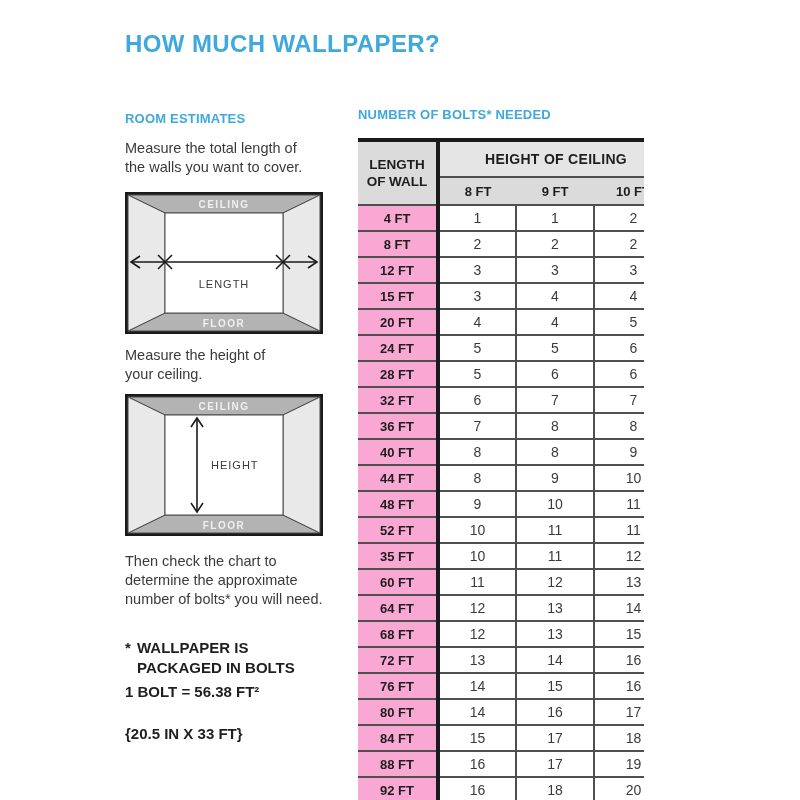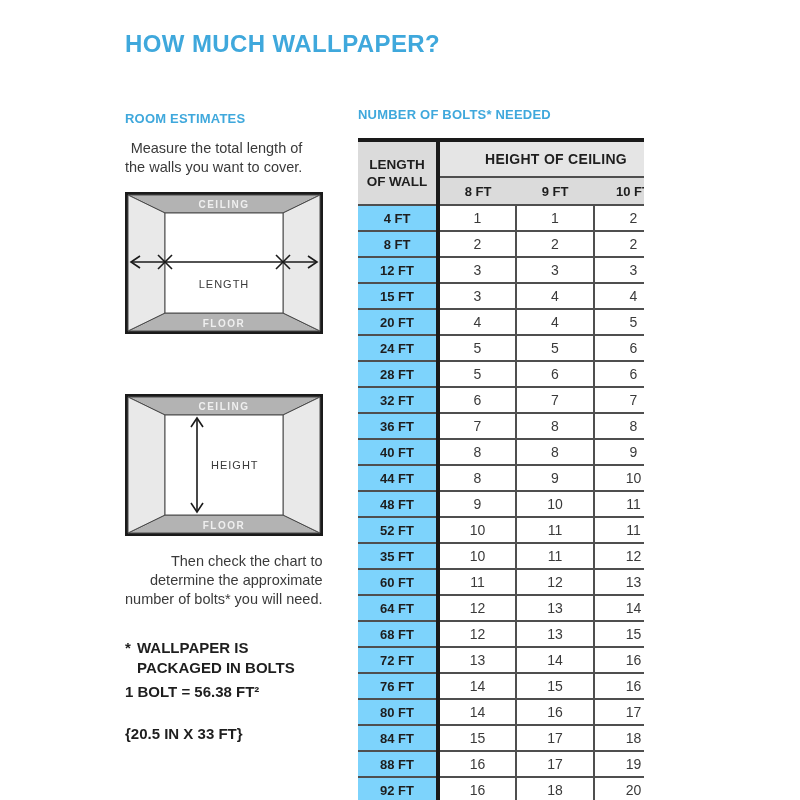--- a/index.html
+++ b/index.html
@@ -11,21 +11,21 @@
     position:absolute; left:125px; top:30px;
     font-size:24px; font-weight:bold; color:#3FA8DC; letter-spacing:0.4px;
   }
   .section-heading {
     position:absolute; font-size:13px; font-weight:bold; color:#3FA8DC; letter-spacing:0.2px;
   }
   #room-estimates-heading { left:125px; top:111px; }
   #bolts-table-heading { left:358px; top:107px; width:314px; }
   .body-text {
     position:absolute; left:125px; font-size:14.5px; color:#3A3A3A;
-    line-height:19px; white-space:pre-line;text-align:right;
+    line-height:19px; white-space:pre-line;
   }
   #step-length-text { top:139px; }
   #step-height-text { top:346px; }
   #step-chart-text  { top:552px; }
   .room-diagram { position:absolute; left:125px; }
   #length-diagram { top:192px; }
   #height-diagram { top:394px; }
   .note-bold {
     position:absolute; left:125px; font-size:15px; font-weight:bold; color:#1E1E1E;
     line-height:20px; white-space:pre-line;
@@ -47,21 +47,21 @@
     border-right:4px solid #1A1A1A; white-space:pre-line; line-height:17px;
   }
   th.group-header {
     background:#e5e5e5; font-size:14px; font-weight:bold; color:#1E1E1E;
     height:34px; border-bottom:2px solid #4F4F4F; letter-spacing:0.3px;
   }
   tr.subheader th {
     background:#DBDBDB; font-size:13px; font-weight:bold; color:#1E1E1E; height:26px;
   }
   tbody th {
-    background:#7dd3fc; font-size:13px; font-weight:bold; color:#1E1E1E;
+    background:#f9a8d4; font-size:13px; font-weight:bold; color:#1E1E1E;
     border-right:4px solid #1A1A1A; border-top:2px solid #4F4F4F; height:24px;
   }
   tbody td {
     font-size:14px; color:#3A3A3A; border-top:2px solid #4F4F4F; background:#fff;
   }
   tbody td + td { border-left:2px solid #4F4F4F; }
   .diag-label { font-size:10px; letter-spacing:1.5px; fill:#EFEFEF; font-weight:bold; }
   .measure-label { font-size:11px; letter-spacing:1px; fill:#3A3A3A; }
 </style>
 </head>
@@ -90,20 +90,22 @@
       <path d="M15,64 L6,70 L15,76"></path>
       <path d="M183,64 L192,70 L183,76"></path>
       <line x1="33" y1="63" x2="47" y2="77"></line>
       <line x1="33" y1="77" x2="47" y2="63"></line>
       <line x1="151" y1="63" x2="165" y2="77"></line>
       <line x1="151" y1="77" x2="165" y2="63"></line>
     </g>
     <text x="99" y="96" text-anchor="middle" class="measure-label">LENGTH</text>
   </svg>
 
+  <div class="body-text" id="step-height-text">Measure the height of
+your ceiling.</div>
 
   <svg class="room-diagram" id="height-diagram" width="198" height="142" viewBox="0 0 198 142">
     <rect x="1.5" y="1.5" width="195" height="139" fill="#ffffff" stroke="#1A1A1A" stroke-width="3"></rect>
     <polygon points="3,3 195,3 158,21 40,21" fill="#B3B3B3" stroke="#4A4A4A" stroke-width="1"></polygon>
     <polygon points="3,139 195,139 158,121 40,121" fill="#B3B3B3" stroke="#4A4A4A" stroke-width="1"></polygon>
     <polygon points="3,3 40,21 40,121 3,139" fill="#E9E9E9" stroke="#4A4A4A" stroke-width="1"></polygon>
     <polygon points="195,3 158,21 158,121 195,139" fill="#E9E9E9" stroke="#4A4A4A" stroke-width="1"></polygon>
     <rect x="40" y="21" width="118" height="100" fill="#ffffff" stroke="#4A4A4A" stroke-width="1"></rect>
     <text x="99" y="16" text-anchor="middle" class="diag-label">CEILING</text>
     <text x="99" y="134.5" text-anchor="middle" class="diag-label">FLOOR</text>

